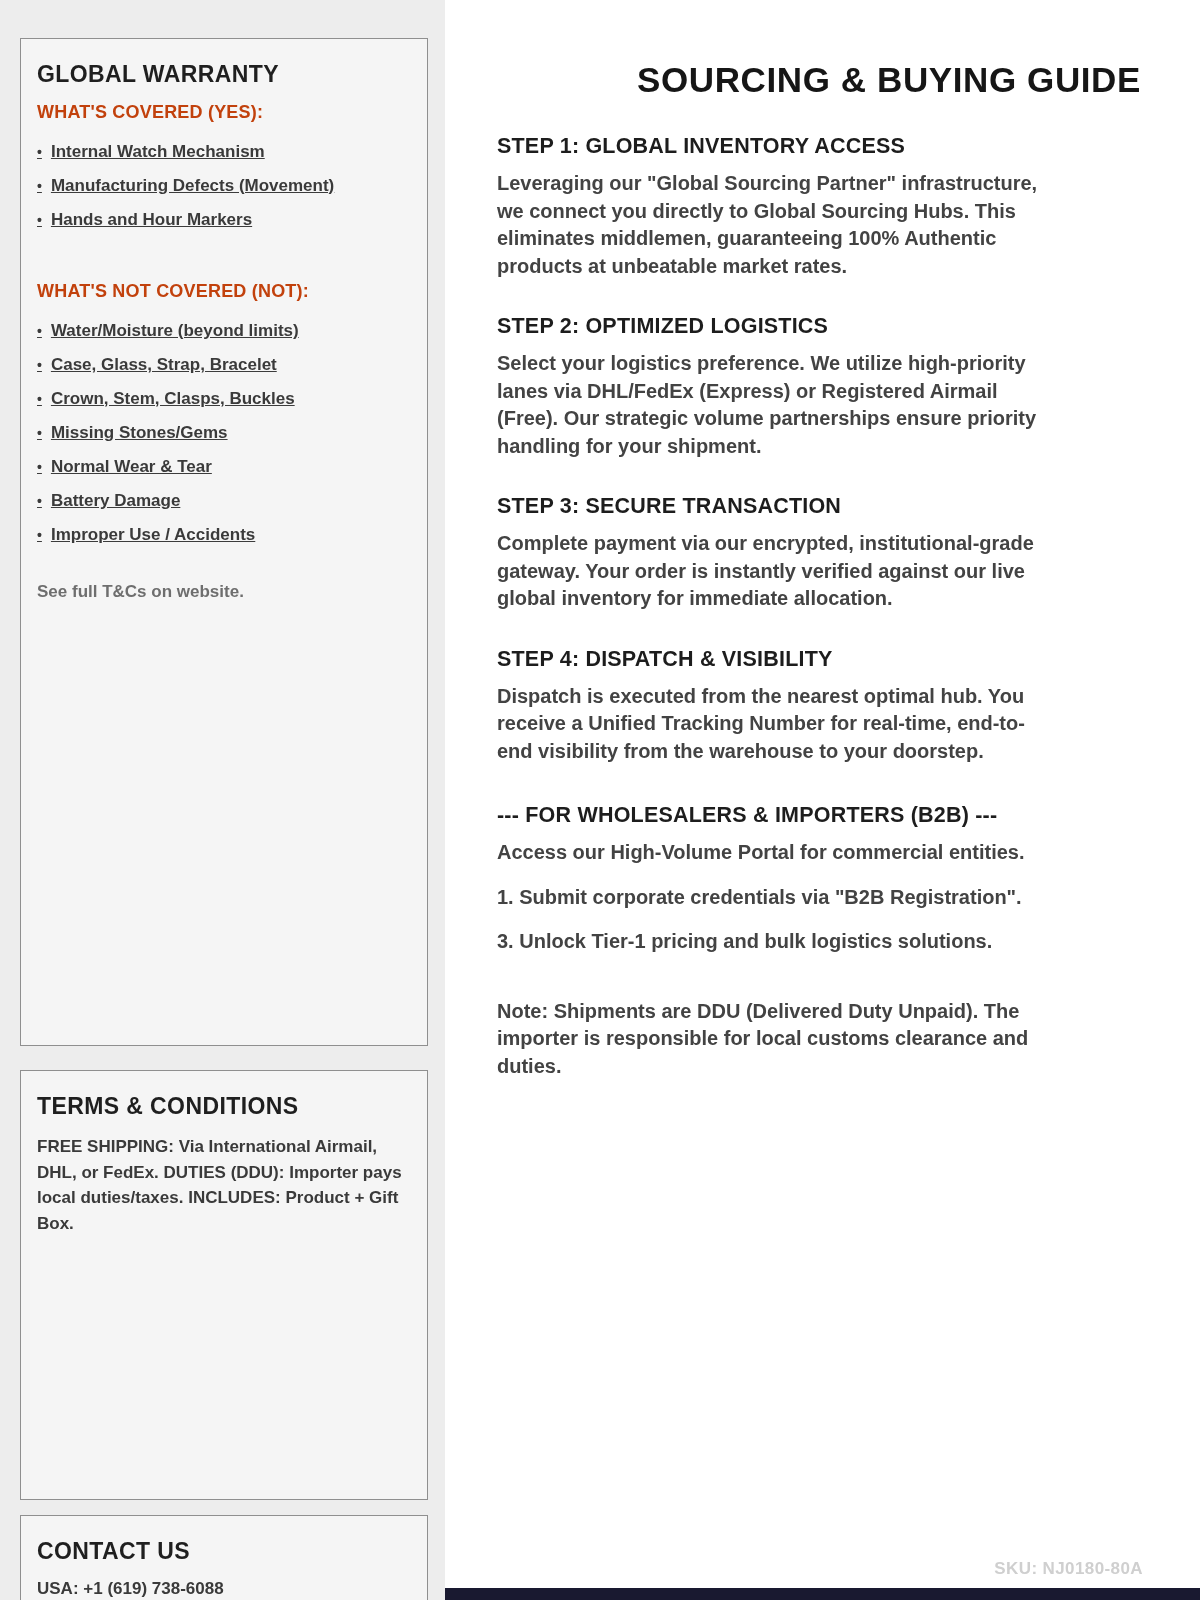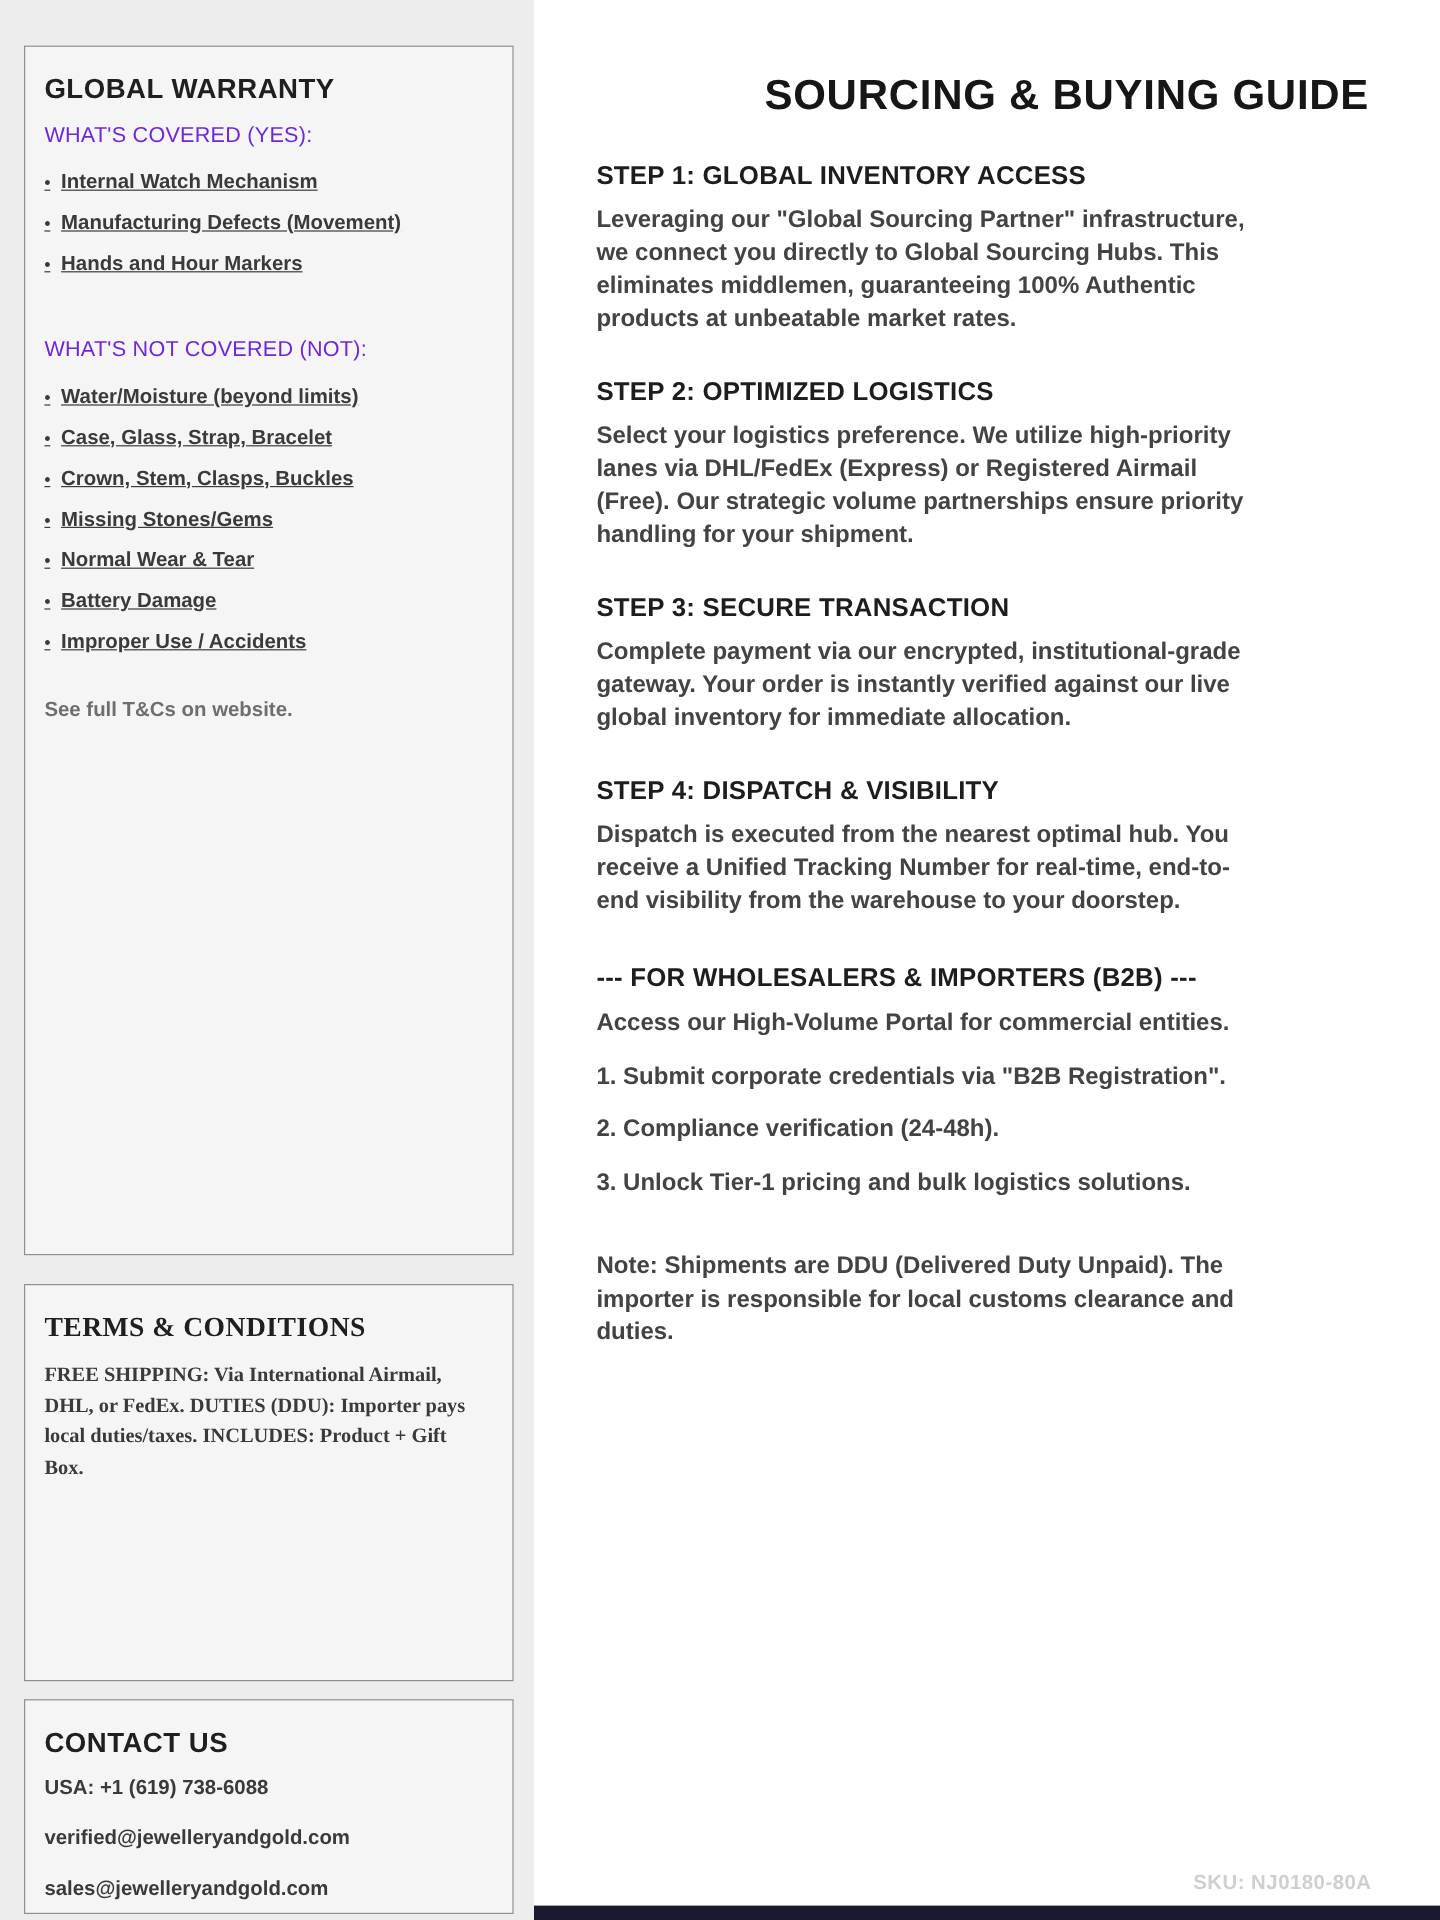--- a/index.html
+++ b/index.html
@@ -24,25 +24,25 @@
   .box {
     background: #f5f5f5;
     border: 1px solid #8f8f8f;
     padding: 22px 18px 20px 16px;
   }
   .box h2 {
     font-size: 23px; font-weight: 800; color: #1f1f1f;
     letter-spacing: 0.4px; margin-bottom: 14px;
   }
   .box h3 {
-    font-size: 18px; font-weight: 400; color: #6d28d9;
+    font-size: 18px; font-weight: 700; color: #c2410c;
     margin-bottom: 12px; letter-spacing: 0.2px;
   }
   .box-warranty { height: 1008px; }
-  .box-terms { height: 331px; margin-top: 24px; font-family: Liberation Serif, serif; }
+  .box-terms { height: 430px; margin-top: 24px; }
   .box-contact { height: 179px; margin-top: 15px; }
 
   ul.bullets { list-style: none; text-decoration: underline; }
   ul.bullets li {
     font-size: 17px; font-weight: 600; color: #3a3a3a;
     line-height: 34px; white-space: nowrap;
   }
   ul.bullets li::before { content: "•"; font-size: 14px; margin-right: 9px; }
   .heading-gap { margin-top: 44px; }
   .footnote {
@@ -155,21 +155,20 @@
 
     <section class="step">
       <h2>STEP 4: DISPATCH &amp; VISIBILITY</h2>
       <p>Dispatch is executed from the nearest optimal hub. You receive a Unified Tracking Number for real-time, end-to-end visibility from the warehouse to your doorstep.</p>
     </section>
 
     <section class="b2b">
       <h2>--- FOR WHOLESALERS &amp; IMPORTERS (B2B) ---</h2>
       <p>Access our High-Volume Portal for commercial entities.</p>
       <p class="b2b-item">1. Submit corporate credentials via "B2B Registration".</p>
-      <p class="b2b-item">2. Compliance verification (24-48h).</p>
       <p class="b2b-item">3. Unlock Tier-1 pricing and bulk logistics solutions.</p>
       <p class="note">Note: Shipments are DDU (Delivered Duty Unpaid). The importer is responsible for local customs clearance and duties.</p>
     </section>
   </main>
 
   <div class="sku">SKU: NJ0180-80A</div>
   <div class="bottom-bar"></div>
 
 </div>
 

